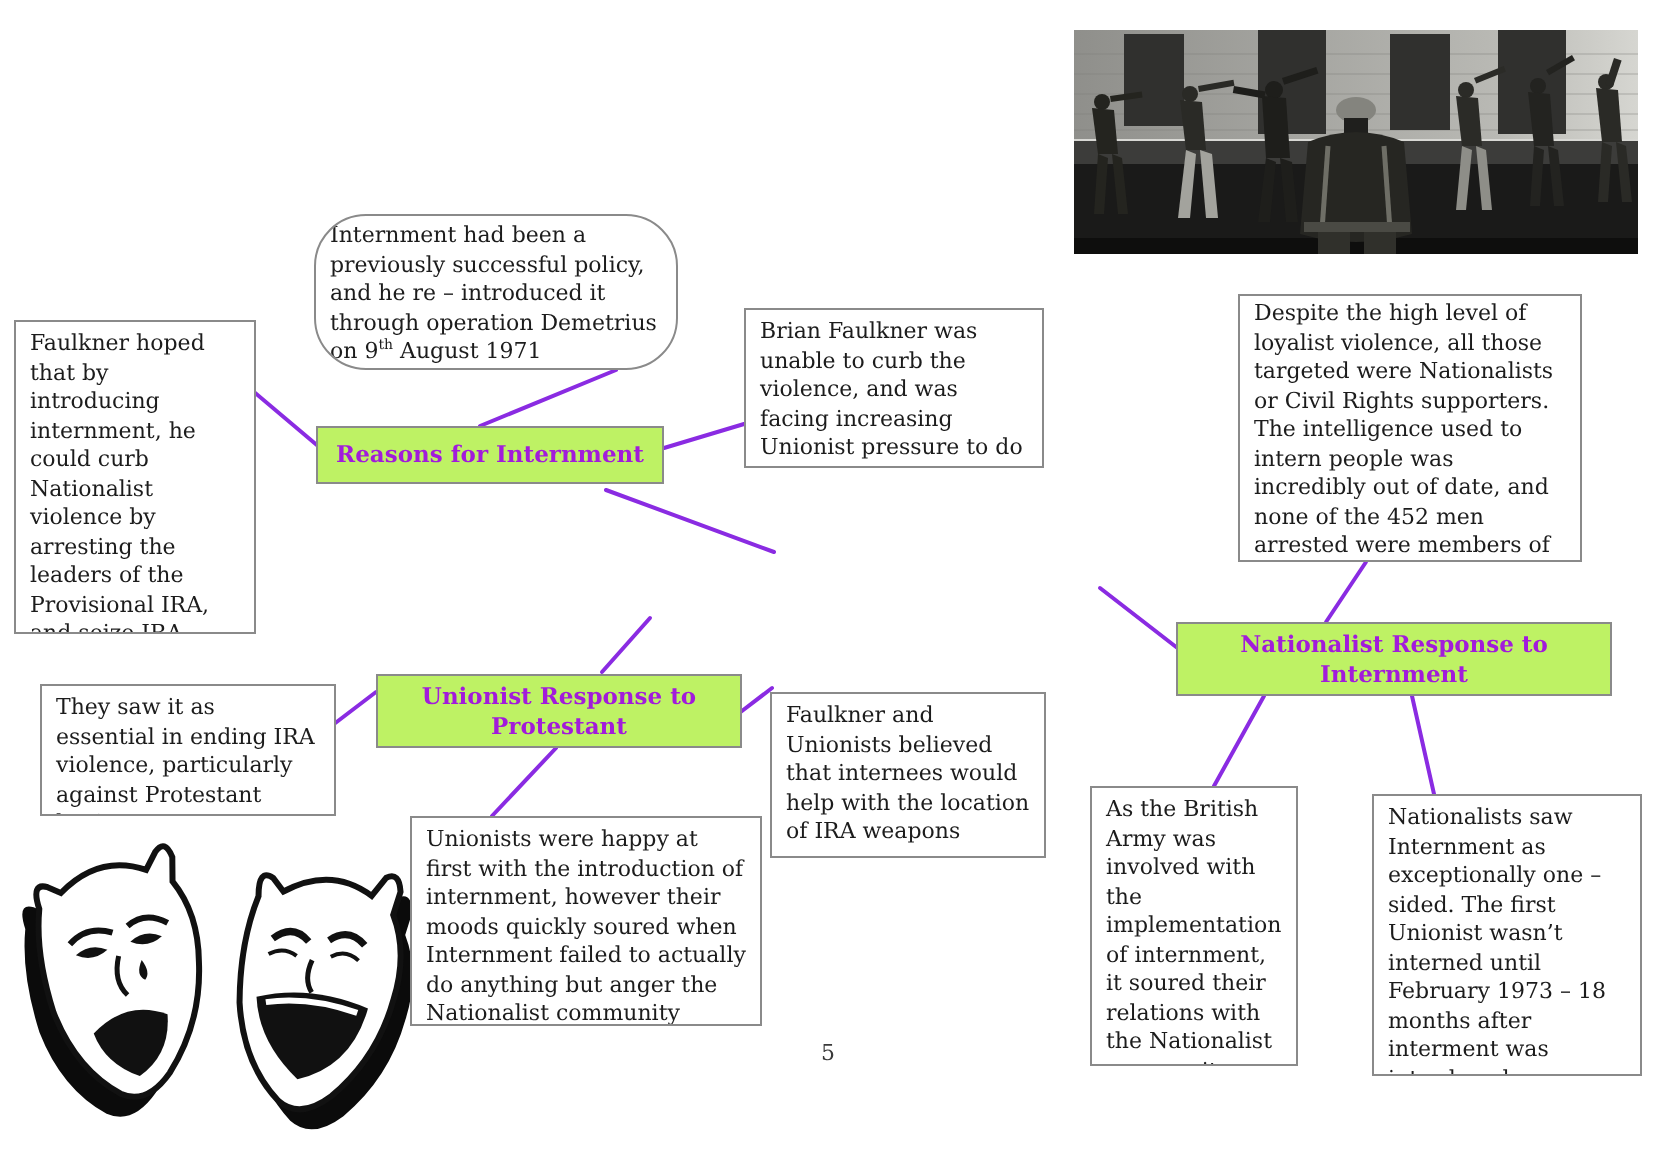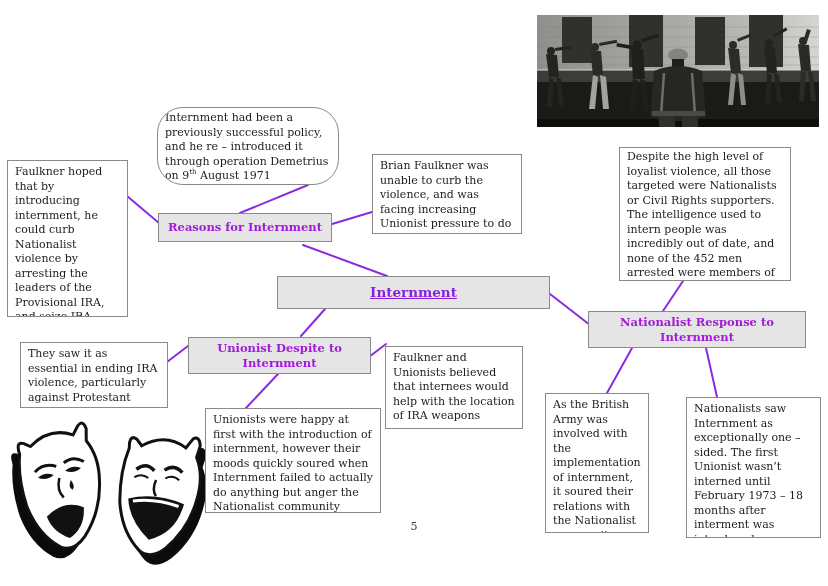--- a/index.html
+++ b/index.html
@@ -1,21 +1,21 @@
 <!DOCTYPE html>
 <html><head>
 <meta charset="utf-8">
 <style>
   html,body{margin:0;padding:0;background:#fff;}
   #page{position:relative;width:828px;height:586px;background:#ffffff;overflow:hidden;
         font-family:"DejaVu Serif", serif;}
   #connectors{position:absolute;left:0;top:0;width:828px;height:586px;z-index:0;}
   .note{position:absolute;background:#fff;border:1px solid #8a8a8a;color:#1c1c1c;
         font-size:11px;line-height:1.32;padding:4px 7px;box-sizing:border-box;z-index:2;overflow:hidden;}
-  .node{position:absolute;background:#e5e5e5;border:1px solid #8a8a8a;z-index:2;box-sizing:border-box;
+  .node{position:absolute;background:#bef264;border:1px solid #8a8a8a;z-index:2;box-sizing:border-box;
         display:flex;align-items:center;justify-content:center;text-align:center;
         font-weight:bold;color:#a21bdb;font-size:11.5px;line-height:1.25;padding:2px 4px;}
   #node-central{font-size:13.5px;color:#8b1fe0;}
   #node-central span{text-decoration:underline;}
   sup{font-size:7px;line-height:0;}
   #box-faulkner-hoped{left:7px;top:160px;width:121px;height:157px;}
   #box-prev-policy{left:157px;top:107px;width:182px;height:78px;padding-top:3px;border-radius:26px;}
   #node-reasons{left:158px;top:213px;width:174px;height:29px;}
   #box-brian{left:372px;top:154px;width:150px;height:80px;}
   #box-despite{left:619px;top:147px;width:172px;height:134px;padding-top:2px;}
@@ -142,29 +142,26 @@
   <div class="note" id="box-faulkner-hoped">Faulkner hoped that by introducing internment, he could curb Nationalist violence by arresting the leaders of the Provisional IRA, and seize IRA weapons</div>
 
   <div class="note" id="box-prev-policy"><span>Internment had been a previously successful policy, and he re – introduced it through operation Demetrius on 9</span><sup>th</sup><span> August 1971</span></div>
 
   <div class="node" id="node-reasons">Reasons for Internment</div>
 
   <div class="note" id="box-brian">Brian Faulkner was unable to curb the violence, and was facing increasing Unionist pressure to do something</div>
 
   <div class="note" id="box-despite">Despite the high level of loyalist violence, all those targeted were Nationalists or Civil Rights supporters. The intelligence used to intern people was incredibly out of date, and none of the 452 men arrested were members of the Provisional IRA</div>
 
-  <div class="node" id="node-central">
-      <span>Internment</span>
-    </div>
 
   <div class="node" id="node-nationalist">Nationalist Response to Internment</div>
 
   <div class="note" id="box-they-saw">They saw it as essential in ending IRA violence, particularly against Protestant businesses</div>
 
-  <div class="node" id="node-unionist">Unionist Despite to Internment</div>
+  <div class="node" id="node-unionist">Unionist Response to Protestant</div>
 
   <div class="note" id="box-faulkner-unionists">Faulkner and Unionists believed that internees would help with the location of IRA weapons</div>
 
   <div class="note" id="box-unionists-happy">Unionists were happy at first with the introduction of internment, however their moods quickly soured when Internment failed to actually do anything but anger the Nationalist community further</div>
 
   <div class="note" id="box-british-army">As the British Army was involved with the implementation of internment, it soured their relations with the Nationalist community even further</div>
 
   <div class="note" id="box-nationalists-saw">Nationalists saw Internment as exceptionally one – sided. The first Unionist wasn’t interned until February 1973 – 18 months after interment was introduced</div>
 
   <svg id="masks" viewBox="0 0 202 166">

